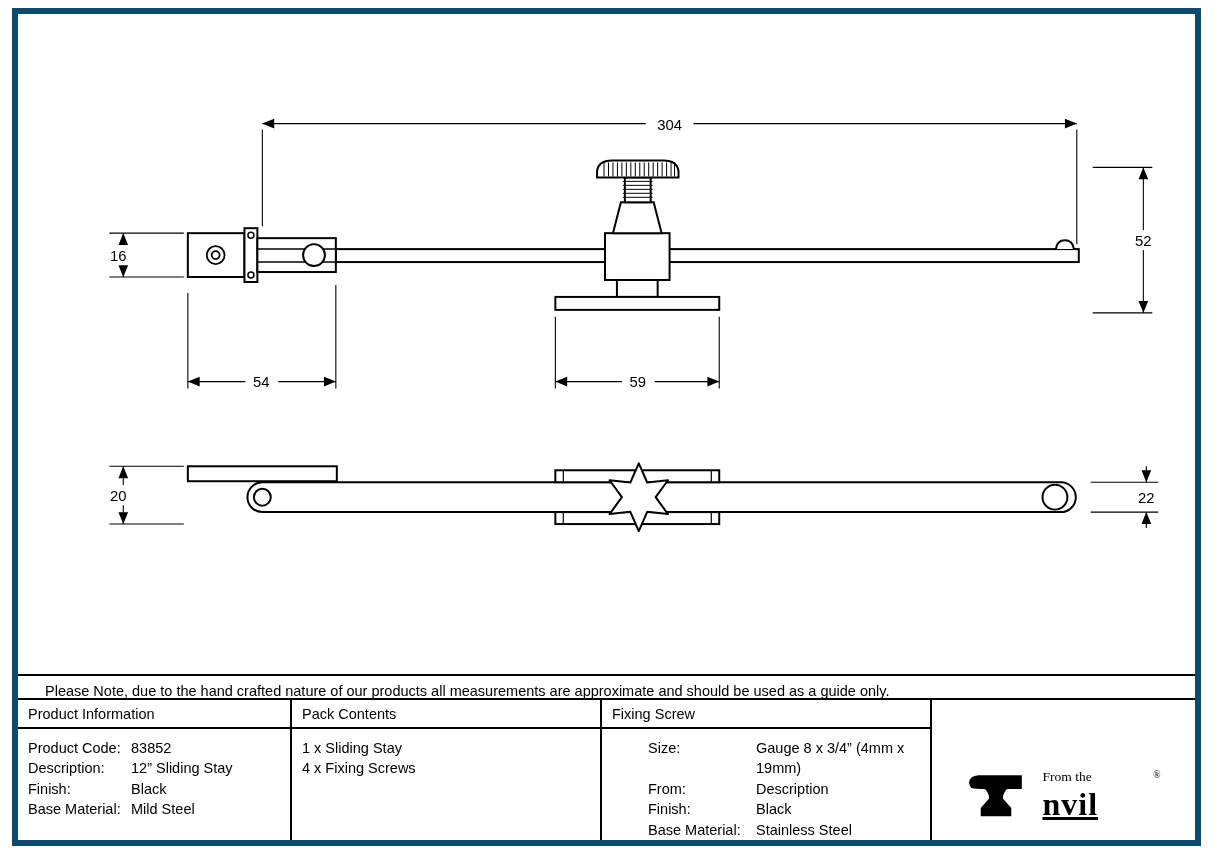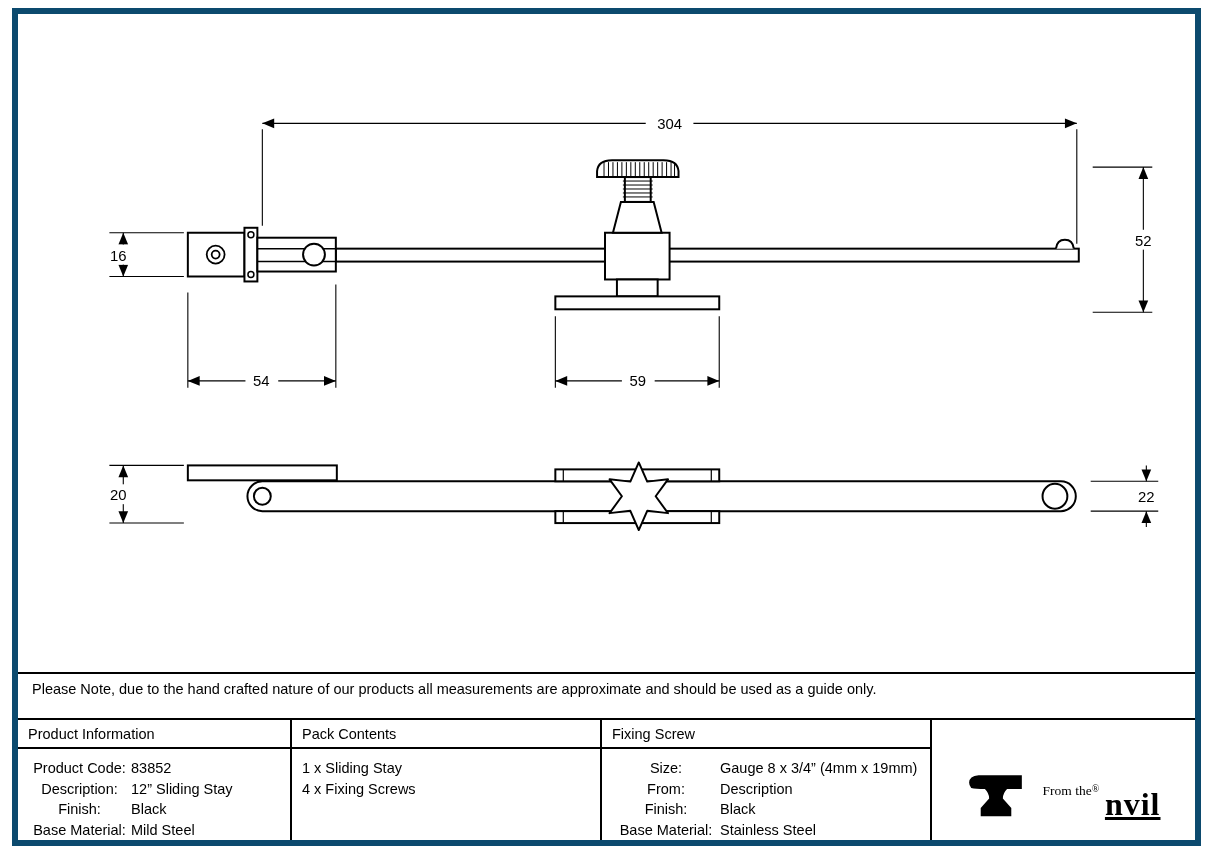--- a/index.html
+++ b/index.html
@@ -4,39 +4,39 @@
 <style>
   * { margin:0; padding:0; box-sizing:border-box; }
   html,body { width:1214px; height:854px; background:#fff; color:#000;
               font-family:"Liberation Sans", sans-serif; overflow:hidden; }
   .frame { position:absolute; left:12px; top:8px; width:1189px; height:838px;
            border:6px solid #0c4a6e; display:flex; flex-direction:column; background:#fff; }
   .drawing { height:662px; }
   .drawing svg { display:block; width:100%; height:100%; }
   .drawing text { font-family:"Liberation Sans", sans-serif; font-size:15px; fill:#000; stroke:none; }
 
-  .note-row { height:46px; border-top:2px solid #000; padding:7px 14px 0; font-size:14.5px; }
+  .note-row { height:24px; border-top:2px solid #000; padding:7px 27px 0; font-size:14.5px; }
 
   .info-table { flex:1; border-top:2px solid #000; display:flex; }
   .tcol { display:flex; flex-direction:column; }
   .col-product { width:272px; }
   .col-pack    { width:310px; border-left:2px solid #000; }
   .col-fixing  { width:330px; border-left:2px solid #000; }
   .col-logo    { flex:1;      border-left:2px solid #000; }
   .thead { height:29px; border-bottom:2px solid #000; padding:6px 10px 0; font-size:14.5px; }
   .tbody { padding:9px 10px 0; font-size:14.5px; }
-  .trow  { display:flex; line-height:20.5px;text-align:center; }
+  .trow  { display:flex; line-height:20.5px; }
   .tlabel { width:103px; flex:0 0 auto; }
-  .col-fixing .tlabel { width:108px; }
+  .col-fixing .tlabel { width:108px;margin-left:36px; }
   .titem { line-height:20.5px; }
 
   .logo { height:100%; display:flex; align-items:flex-end; justify-content:center;
           padding:10px 6px 16px; }
   .anvil-glyph { width:58px; height:58px; flex:0 0 auto; }
-  .logo-right { display:flex; flex-direction:row; margin-left:18px; width:118px;justify-content:space-between; }
+  .logo-right { display:flex; flex-direction:column; margin-left:18px; width:118px;justify-content:space-between; }
   .logo-top { display:flex; justify-content:space-between; align-items:flex-start;
               font-family:"Liberation Serif", serif; font-size:13.5px; line-height:14px; }
   .reg { font-size:10px; line-height:10px; }
   .nvil { font-family:"Liberation Serif", serif; font-weight:700; font-size:32px;
           line-height:40px; letter-spacing:1px;text-decoration:underline; }
 </style>
 </head>
 <body>
 
 <div class="frame">

